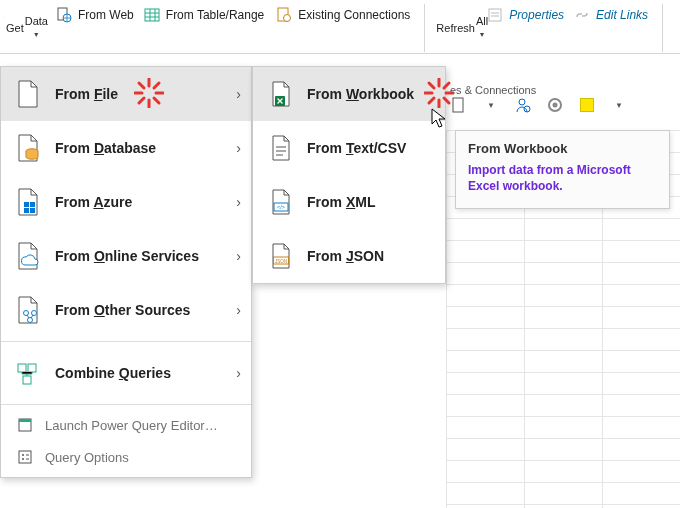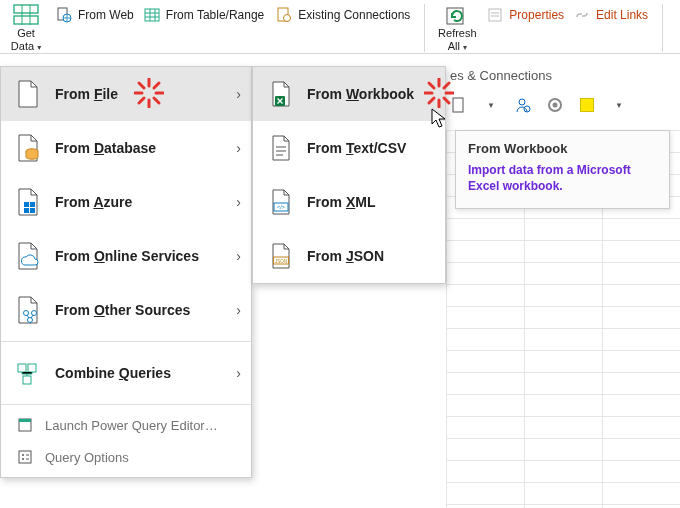--- a/index.html
+++ b/index.html
@@ -22,52 +22,52 @@
     border-bottom: 1px solid #d6d6d6;
     padding: 2px 0 0 4px;
     gap: 4px;
   }
   .sep {
     width: 1px; height: 48px; background: #d6d6d6;
     margin: 2px 6px 0 6px;
   }
 
   .big-btn {
-    display: flex; flex-direction: column; align-items: center;
+    display: flex; flex-direction: row; align-items: center;
     justify-content: flex-start;
     width: 44px; height: 50px;
     font-size: 11px; line-height: 12px;
     color: #222;
     gap: 1px;
     padding-top: 2px;
   }
   .big-btn .icon { width: 26px; height: 22px; }
   .big-btn .lbl { text-align: center; }
   .big-btn .caret { font-size: 8px; color: #444; }
 
   .small-stack {
     display: flex; gap: 2px;
     padding-top: 2px;
   }
   .small-btn {
     display: flex; align-items: center; gap: 6px;
     height: 22px; padding: 0 4px; font-size: 12px;
     color: #222;
   }
-  .small-btn.disabled { color: #c2410c; }
+  .small-btn.disabled { color: #0369a1; font-style: italic; }
   .small-btn .icon { width: 16px; height: 16px; }
 
   
   svg { display: block; }
 
   
   .qc-label {
     position: absolute;
-    top: 68px; left: 450px;
-    font-size: 13px; color: #555;
+    top: 84px; left: 450px;
+    font-size: 11px; color: #555;
   }
 
   
   .mini-toolbar {
     position: absolute;
     top: 96px; left: 450px;
     display: flex; align-items: center; gap: 14px;
   }
   .mini-toolbar .mi { width: 18px; height: 18px; display:flex; align-items:center; justify-content:center; }
   .mini-toolbar .swatch {

